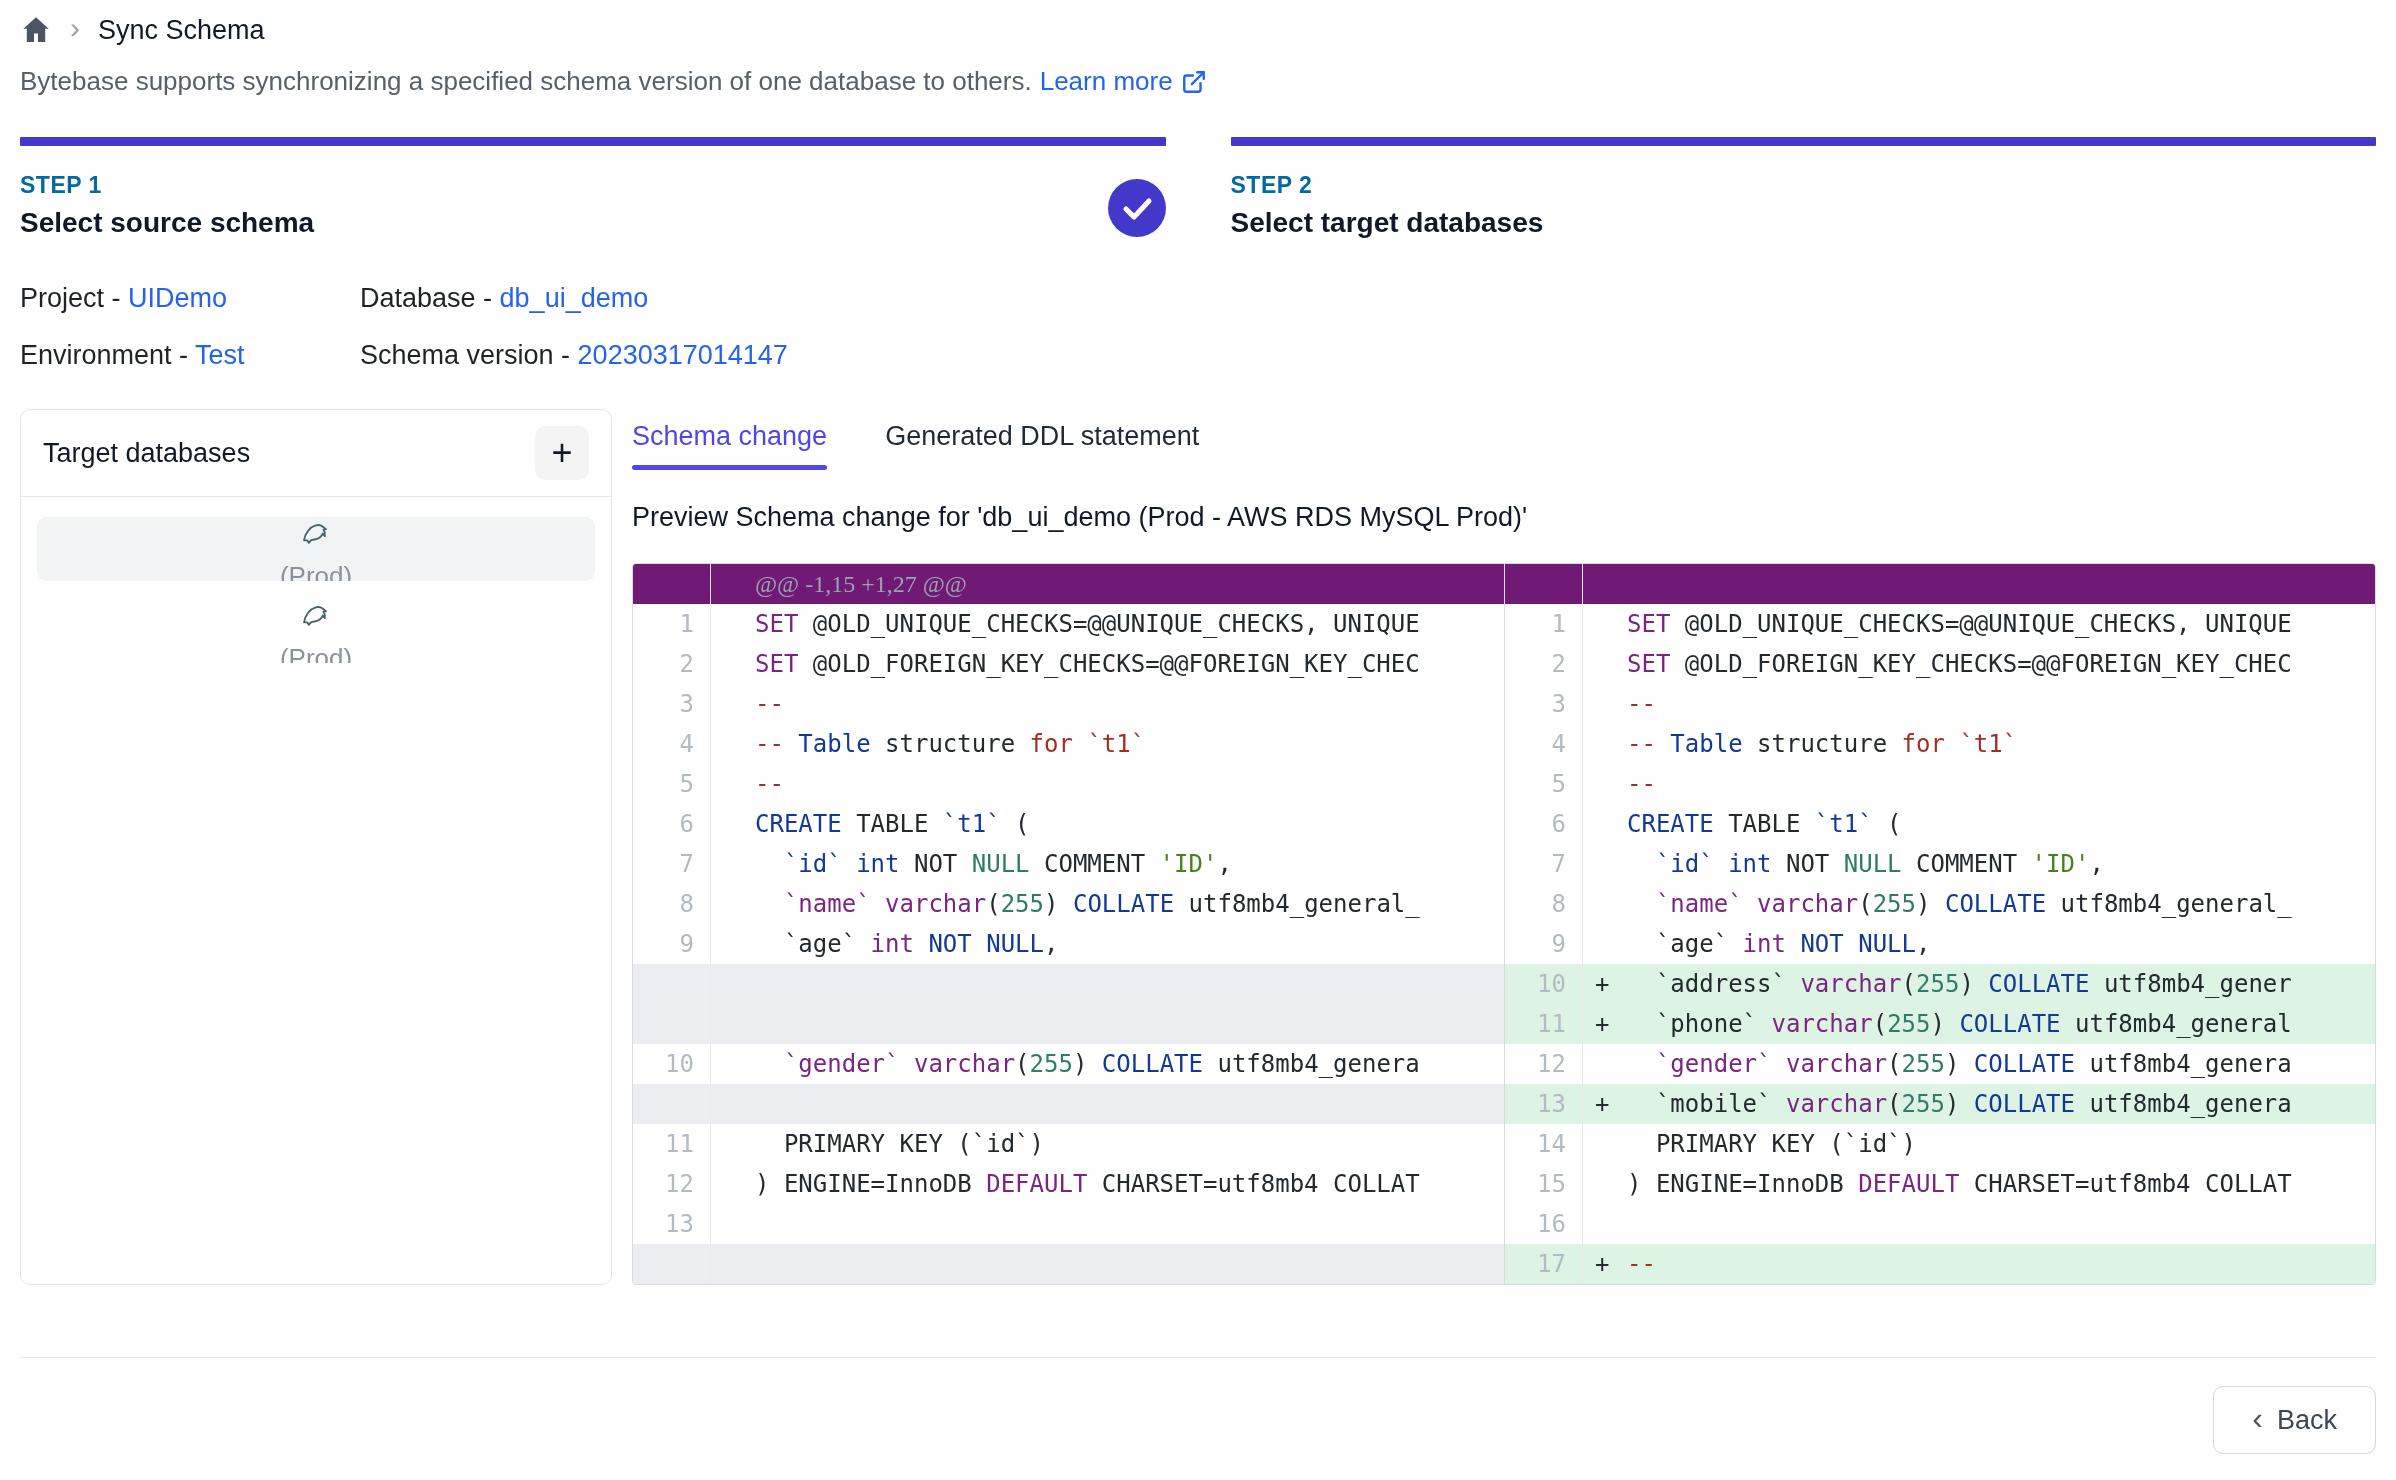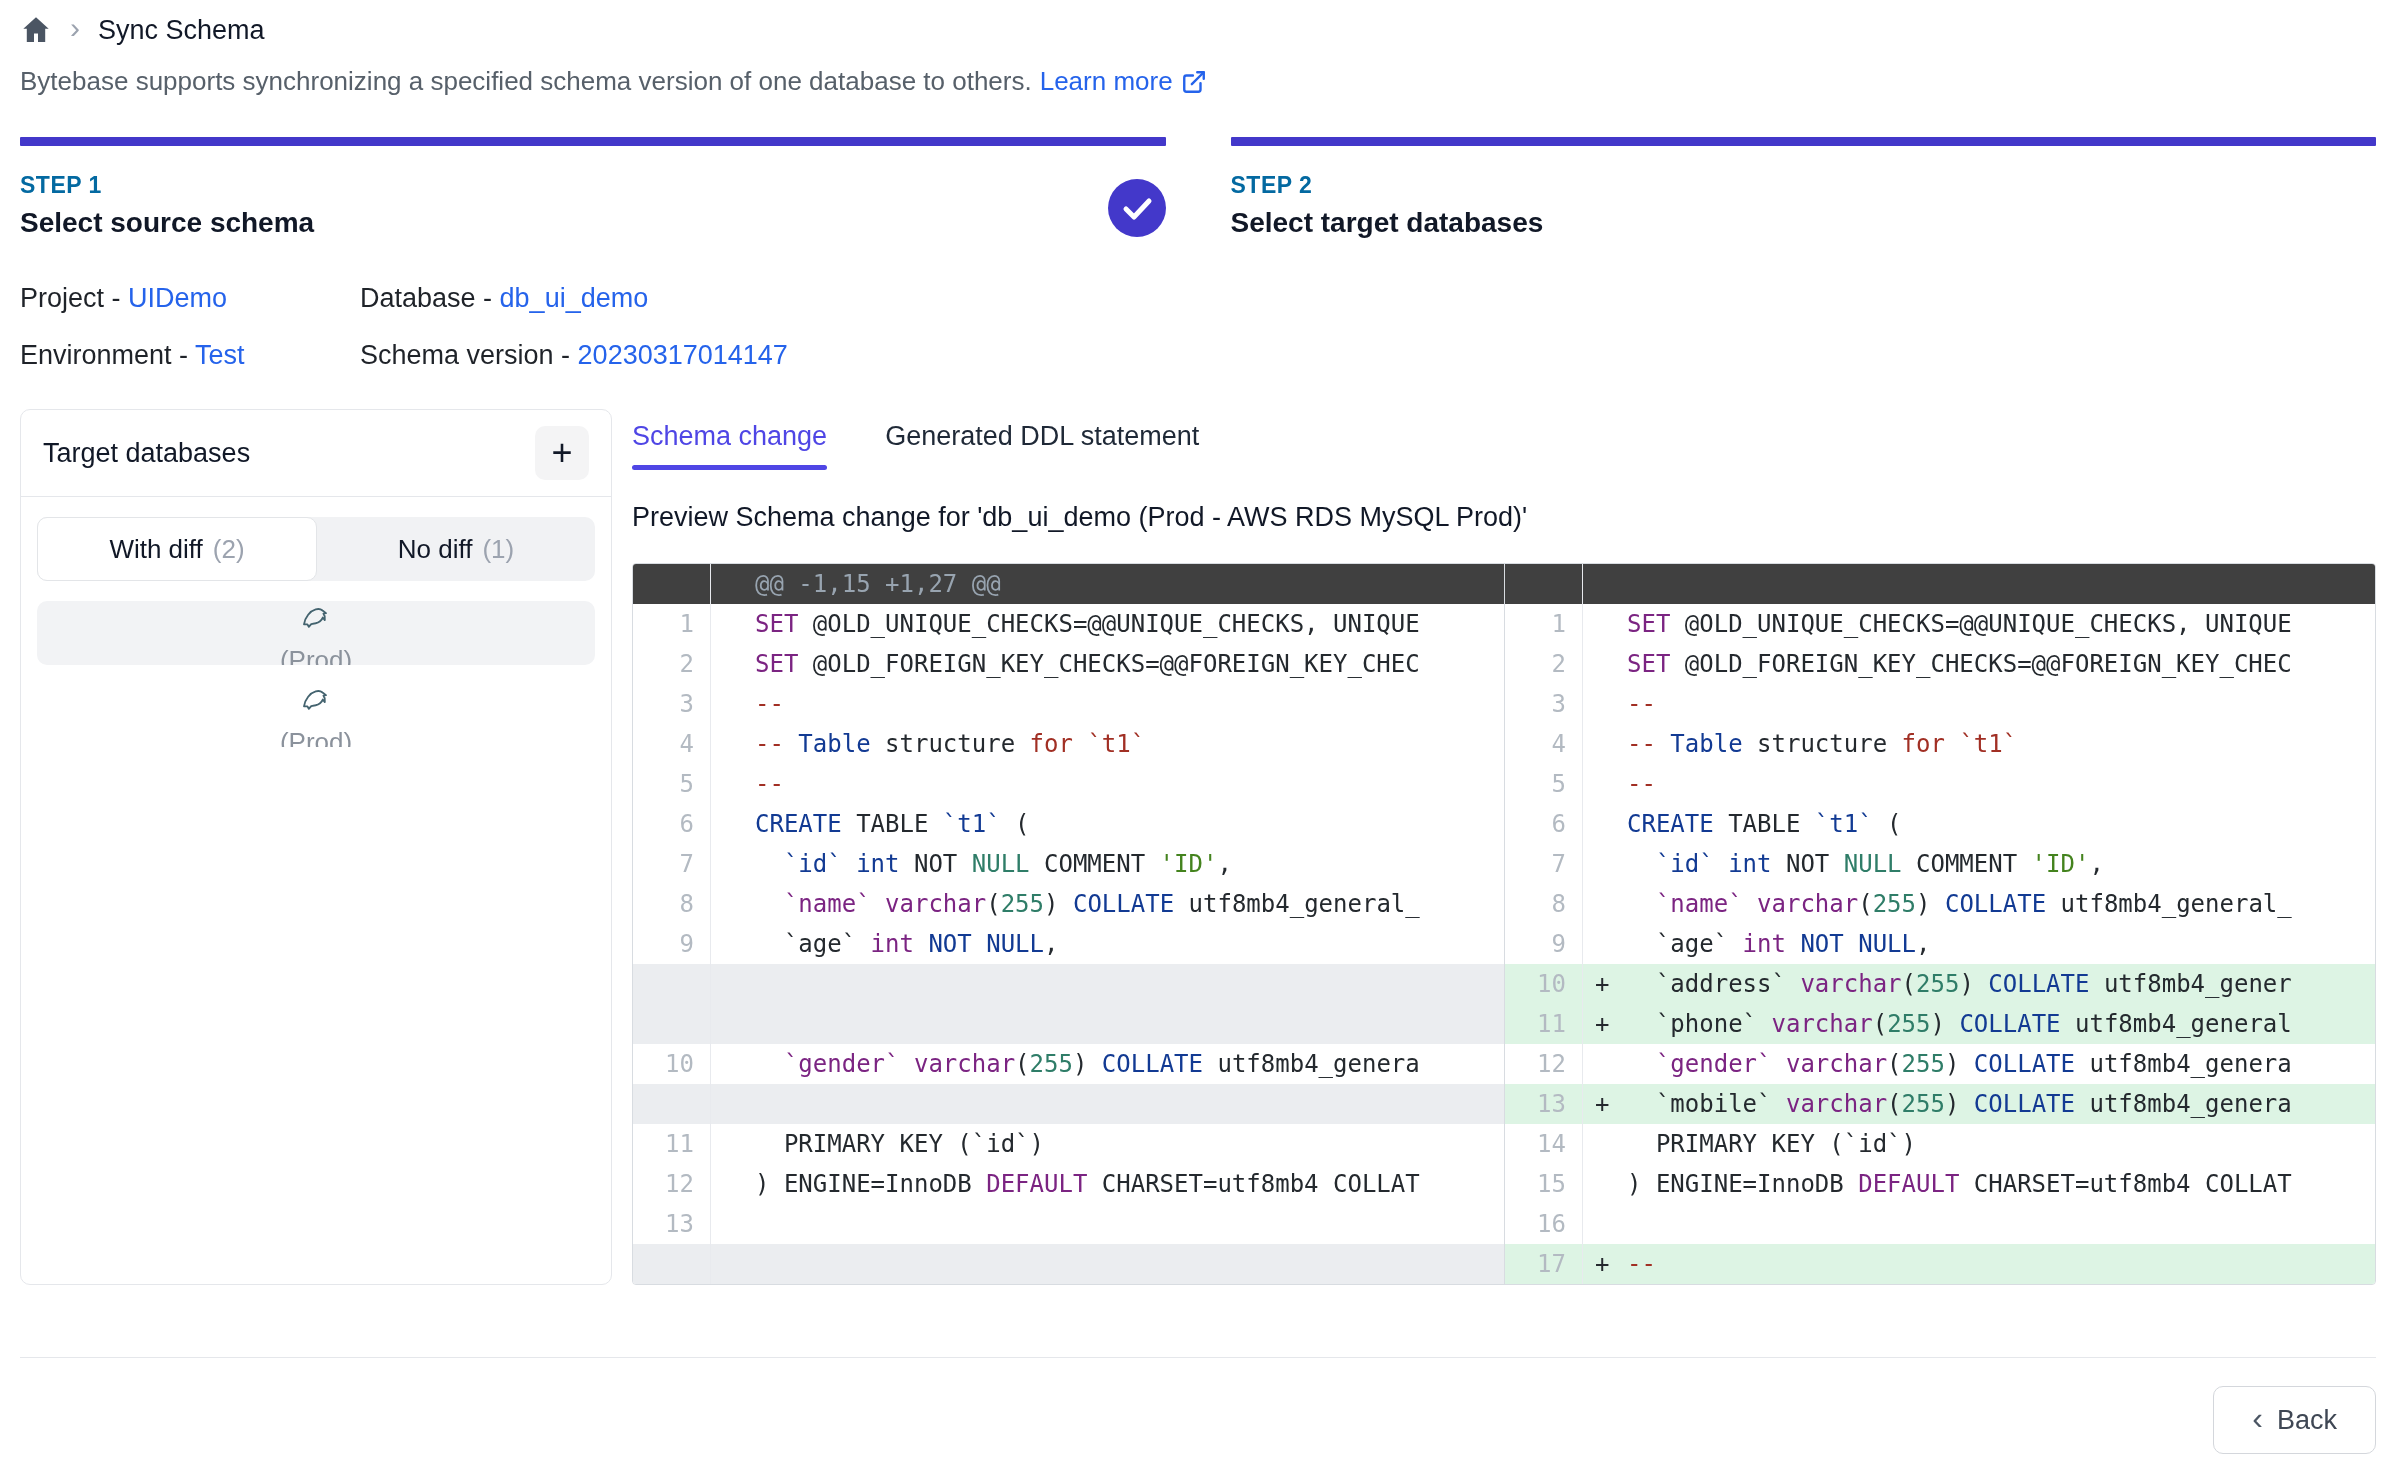--- a/index.html
+++ b/index.html
@@ -58,21 +58,21 @@
   .tab.active::after { content:""; position:absolute; left:0; right:0; bottom:0; height:5px; border-radius:3px; background:#4f46e5; }
   .ptitle { margin-top:32px; font-size:27px; color:#111827; }
 
   
   .diff { margin-top:30px; border:1px solid #d8dce1; border-radius:4px; display:flex; height:722px; overflow:hidden; }
   .pane { width:50%; min-width:0; overflow:hidden; }
   .pane.rightpane { border-left:1px solid #d8dce1; }
   .drow { display:flex; height:40px; line-height:40px; font-family:"DejaVu Sans Mono",monospace; font-size:24px; }
   .gut { flex:none; width:78px; text-align:right; padding-right:16px; color:#b3bac2; border-right:1px solid #e8eaee; background:#fff; }
   .codecell { flex:1; min-width:0; position:relative; padding-left:44px; white-space:pre; overflow:hidden; color:#24292e; }
-  .drow.hdr .gut, .drow.hdr .codecell { background:#404040; color:#98a4b0; }
+  .drow.hdr .gut, .drow.hdr .codecell { background:#701a75; color:#98a4b0;font-family:Liberation Serif, serif; }
   .drow.f .gut, .drow.f .codecell { background:#ebedf0; }
   .drow.a .gut, .drow.a .codecell { background:#ddf4e4; }
   .marker { position:absolute; left:12px; top:0; color:#24292e; }
 
   
   .footrule { margin-top:72px; border-top:1px solid #e5e7eb; }
   .footer { display:flex; justify-content:flex-end; gap:22px; margin-top:28px; }
   .btn { height:68px; border-radius:10px; font-size:27px; display:inline-flex; align-items:center; gap:14px; cursor:pointer; }
   .btn.back { background:#fff; border:1px solid #d4d7dc; color:#3f4754; padding:0 38px; }
   .btn.back .bchev { font-size:32px; color:#4b5563; transform:translateY(-2px); }
@@ -131,30 +131,20 @@
     </div>
   </div>
 
   <div class="main">
 
     <div class="card">
       <div class="card-head">
         <span class="ct">Target databases</span>
         <button class="addbtn">+</button>
       </div>
-      <div class="seg" id="seg-tabs">
-          <div class="opt active">
-            <span>With diff</span>
-            <span class="cnt">(2)</span>
-          </div>
-          <div class="opt">
-            <span>No diff</span>
-            <span class="cnt">(1)</span>
-          </div>
-        </div>
       <div class="dblist" id="db-list">
           <div class="dbitem selected">
             <svg viewBox="0 0 24 24">
               <path d="M3 17.5c.8-5.5 4.6-10 8.8-11.2 2-.6 3.9-.2 5.1.8l2.6 2-1.9.4c1 1.3 1.4 2.9 1 4.8l-1.5-1.9c-.9 2.1-2.9 3.7-5.4 4.3l-3.3.7-1.8 2-1-1.9H3z" fill="none" stroke="#44636f" stroke-width="1.4" stroke-linejoin="round"></path>
             </svg>
             <span class="env">(Prod)</span>
             <span class="nm">db_ui_demo</span>
             <span class="suffix">(AWS RDS MyS...</span>
           </div>
           <div class="dbitem">

